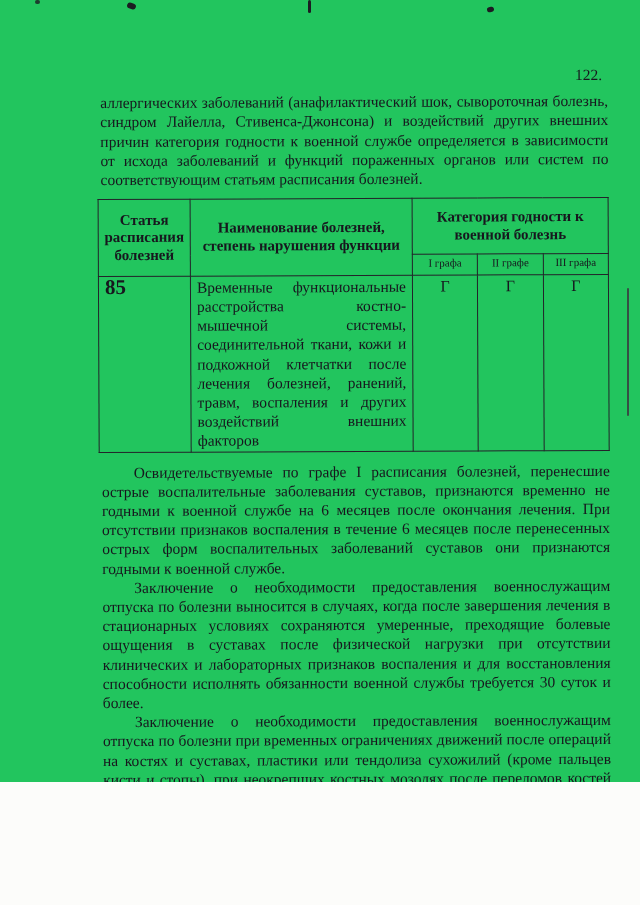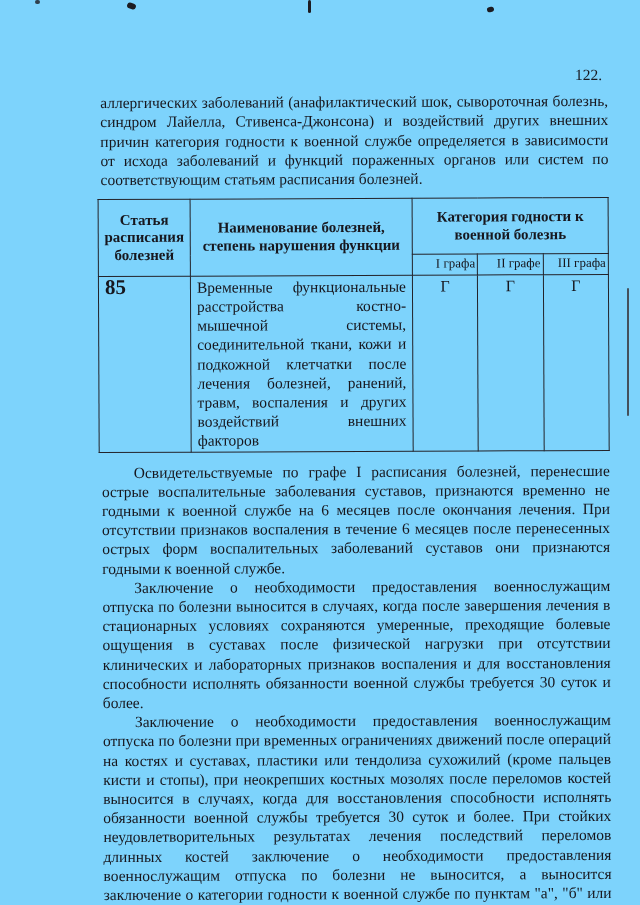--- a/index.html
+++ b/index.html
@@ -3,22 +3,22 @@
 <meta charset="utf-8">
 <style>
   html, body {
     margin: 0;
     padding: 0;
     background: #fcfcfa;
   }
   .sheet {
     position: relative;
     width: 640px;
-    height: 905px;
-    background: #7dd3fc;
+    height: 782px;
+    background: #22c55e;
     overflow: hidden;
     font-family: "Liberation Serif", serif;
     color: #17171e;
   }
   .content {
     position: absolute;
     left: 100px;
     top: 66px;
     width: 508px;
     transform: rotate(-0.25deg);
@@ -54,23 +54,22 @@
   table.disease-table th {
     font-weight: bold;
     font-size: 15px;
     line-height: 17.5px;
     text-align: center;
     vertical-align: middle;
     padding: 10px 4px;
   }
   table.disease-table th.sub {
     font-weight: normal;
-    font-size: 13px;
+    font-size: 11px;
     padding: 0 2px 2px 2px;
-    text-align: right;
   }
   .col-article { width: 83px; }
   .col-name   { width: 213px; }
   .col-grafa  { width: 68px; }
   td.cell-article {
     text-align: left;
     padding-top: 3px;
     font-size: 21px;
     font-weight: bold;
   }

